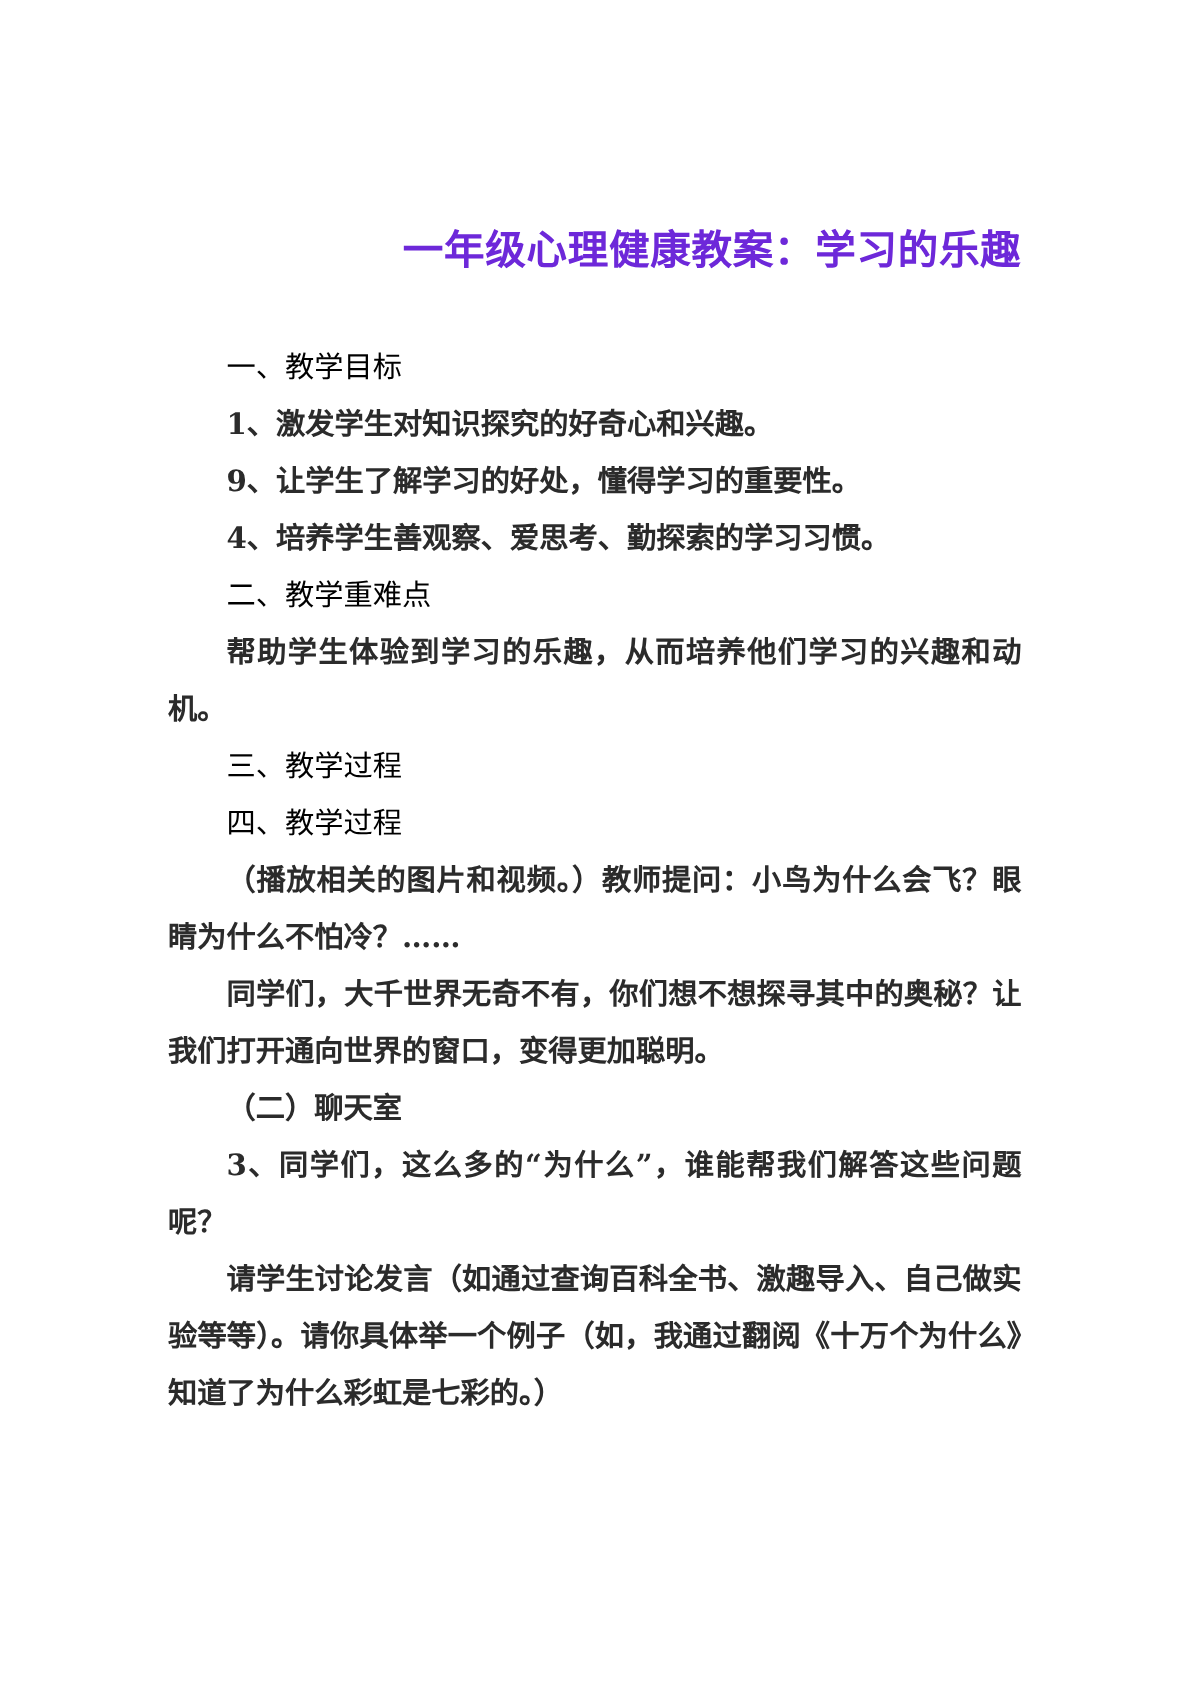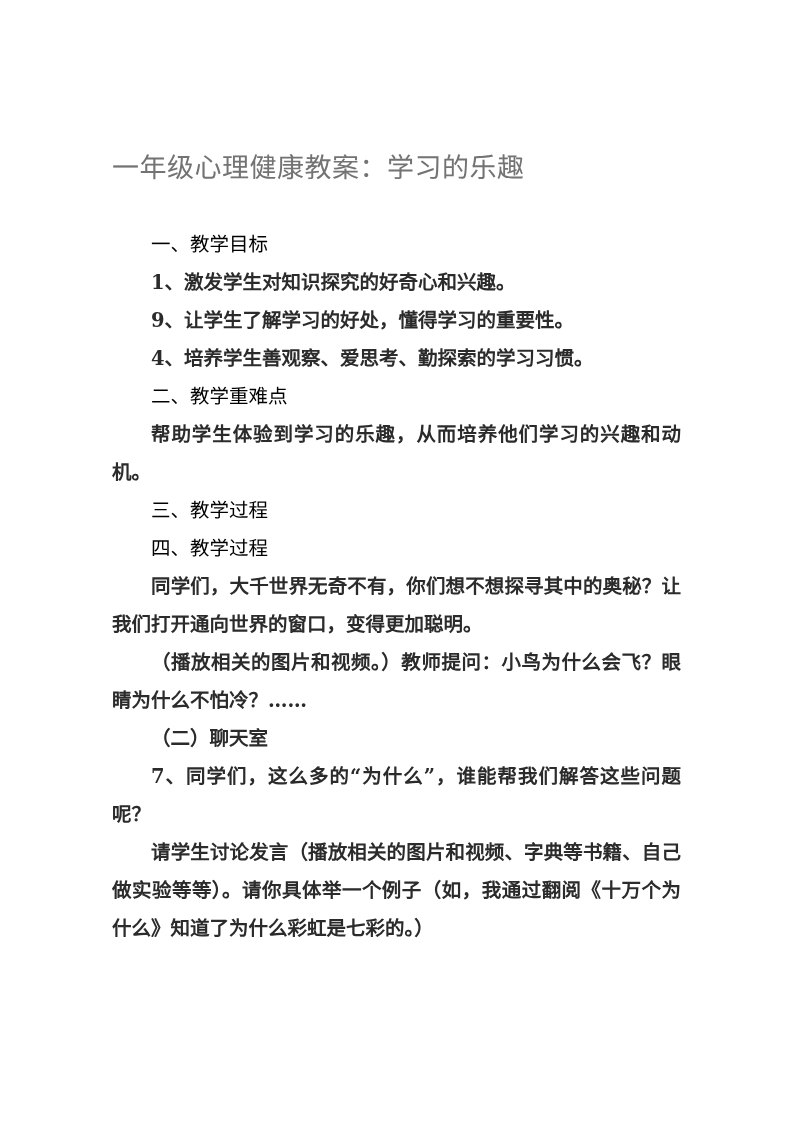--- a/index.html
+++ b/index.html
@@ -16,25 +16,25 @@
     margin: 0 auto;
     background: #ffffff;
     overflow: hidden;
     box-sizing: border-box;
     
     padding: 150px 112px 0 112px;
   }
 
   .doc-title {
     font-family: "DejaVu Sans", "Liberation Sans", sans-serif;
-    font-weight: 400;
+    font-weight: 700;
     font-size: 27px;
     line-height: 1.35;
-    color: #737373;
-    text-align: left;
+    color: #6d28d9;
+    text-align: right;
     margin: 0 0 40px 0;
     letter-spacing: 0.5px;
   }
 
   .body-block {
     font-family: "DejaVu Serif", "Liberation Serif", serif;
     font-size: 19.5px;
     line-height: 38px;
     color: #2b2b2b;
     text-align: justify;
@@ -61,20 +61,20 @@
 
   <div class="body-block">
       <p class="para heading">一、教学目标</p>
       <p class="para">1、激发学生对知识探究的好奇心和兴趣。</p>
       <p class="para">9、让学生了解学习的好处，懂得学习的重要性。</p>
       <p class="para">4、培养学生善观察、爱思考、勤探索的学习习惯。</p>
       <p class="para heading">二、教学重难点</p>
       <p class="para">帮助学生体验到学习的乐趣，从而培养他们学习的兴趣和动机。</p>
       <p class="para heading">三、教学过程</p>
       <p class="para heading">四、教学过程</p>
+      <p class="para">（播放相关的图片和视频。）教师提问：小鸟为什么会飞？眼睛为什么不怕冷？……</p>
       <p class="para">同学们，大千世界无奇不有，你们想不想探寻其中的奥秘？让我们打开通向世界的窗口，变得更加聪明。</p>
-      <p class="para">（播放相关的图片和视频。）教师提问：小鸟为什么会飞？眼睛为什么不怕冷？……</p>
       <p class="para">（二）聊天室</p>
-      <p class="para">7、同学们，这么多的“为什么”，谁能帮我们解答这些问题呢？</p>
-      <p class="para">请学生讨论发言（播放相关的图片和视频、字典等书籍、自己做实验等等）。请你具体举一个例子（如，我通过翻阅《十万个为什么》知道了为什么彩虹是七彩的。）</p>
+      <p class="para">3、同学们，这么多的“为什么”，谁能帮我们解答这些问题呢？</p>
+      <p class="para">请学生讨论发言（如通过查询百科全书、激趣导入、自己做实验等等）。请你具体举一个例子（如，我通过翻阅《十万个为什么》知道了为什么彩虹是七彩的。）</p>
     </div>
 
 </div>
 
 </body></html>

